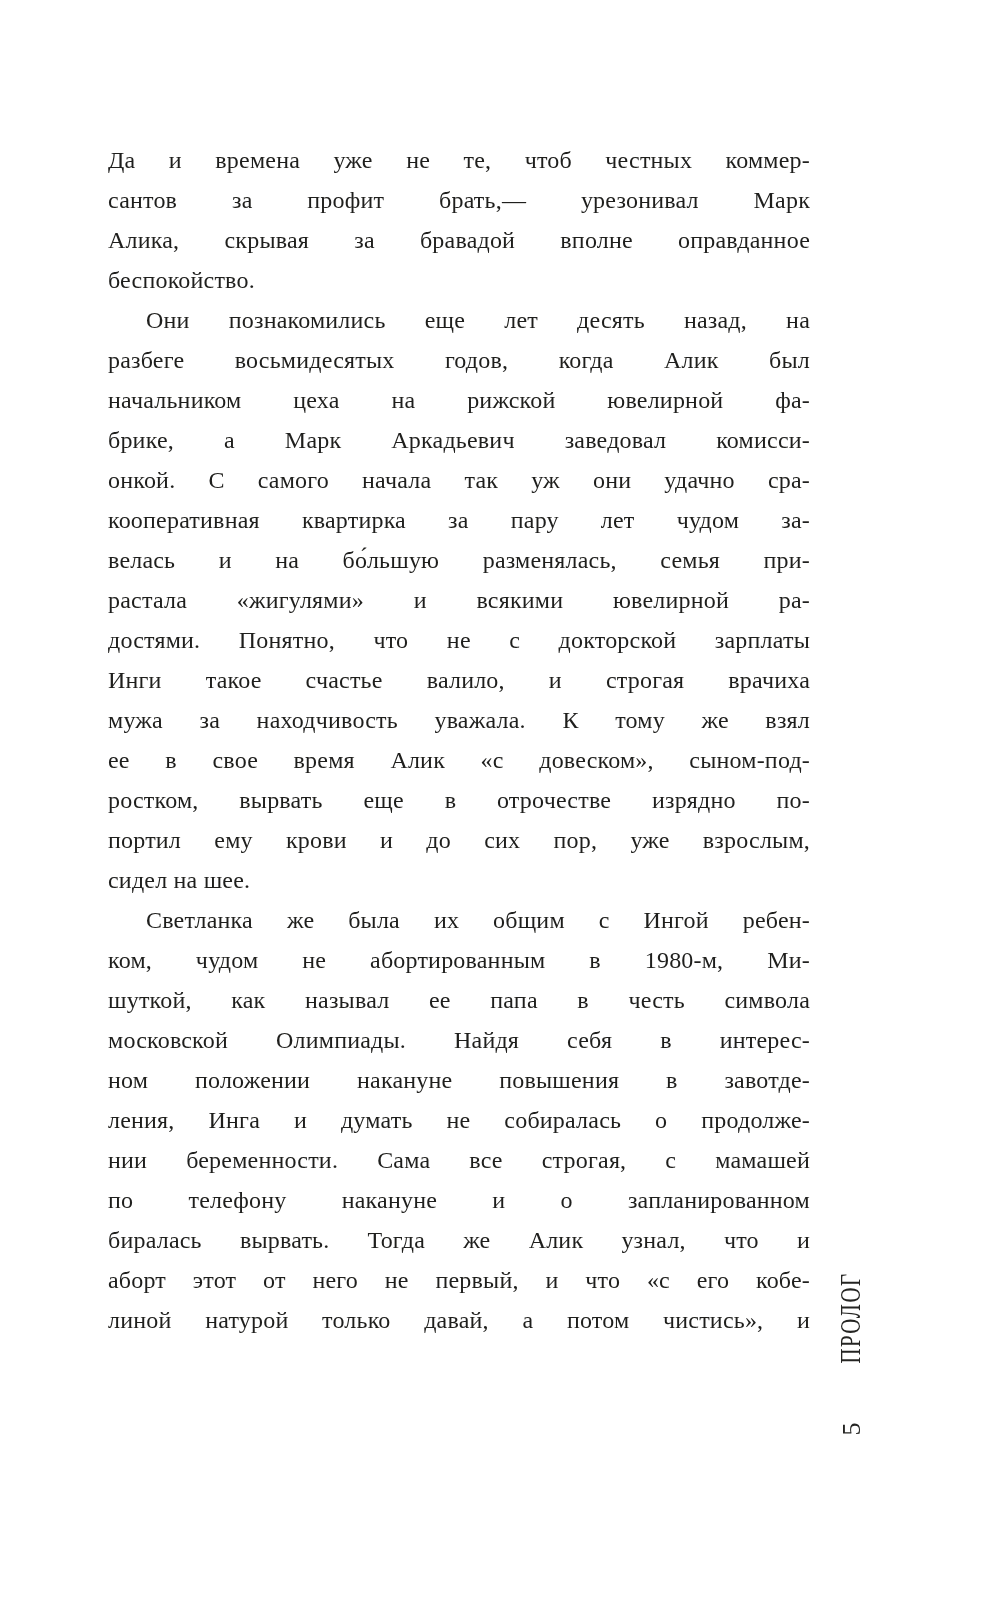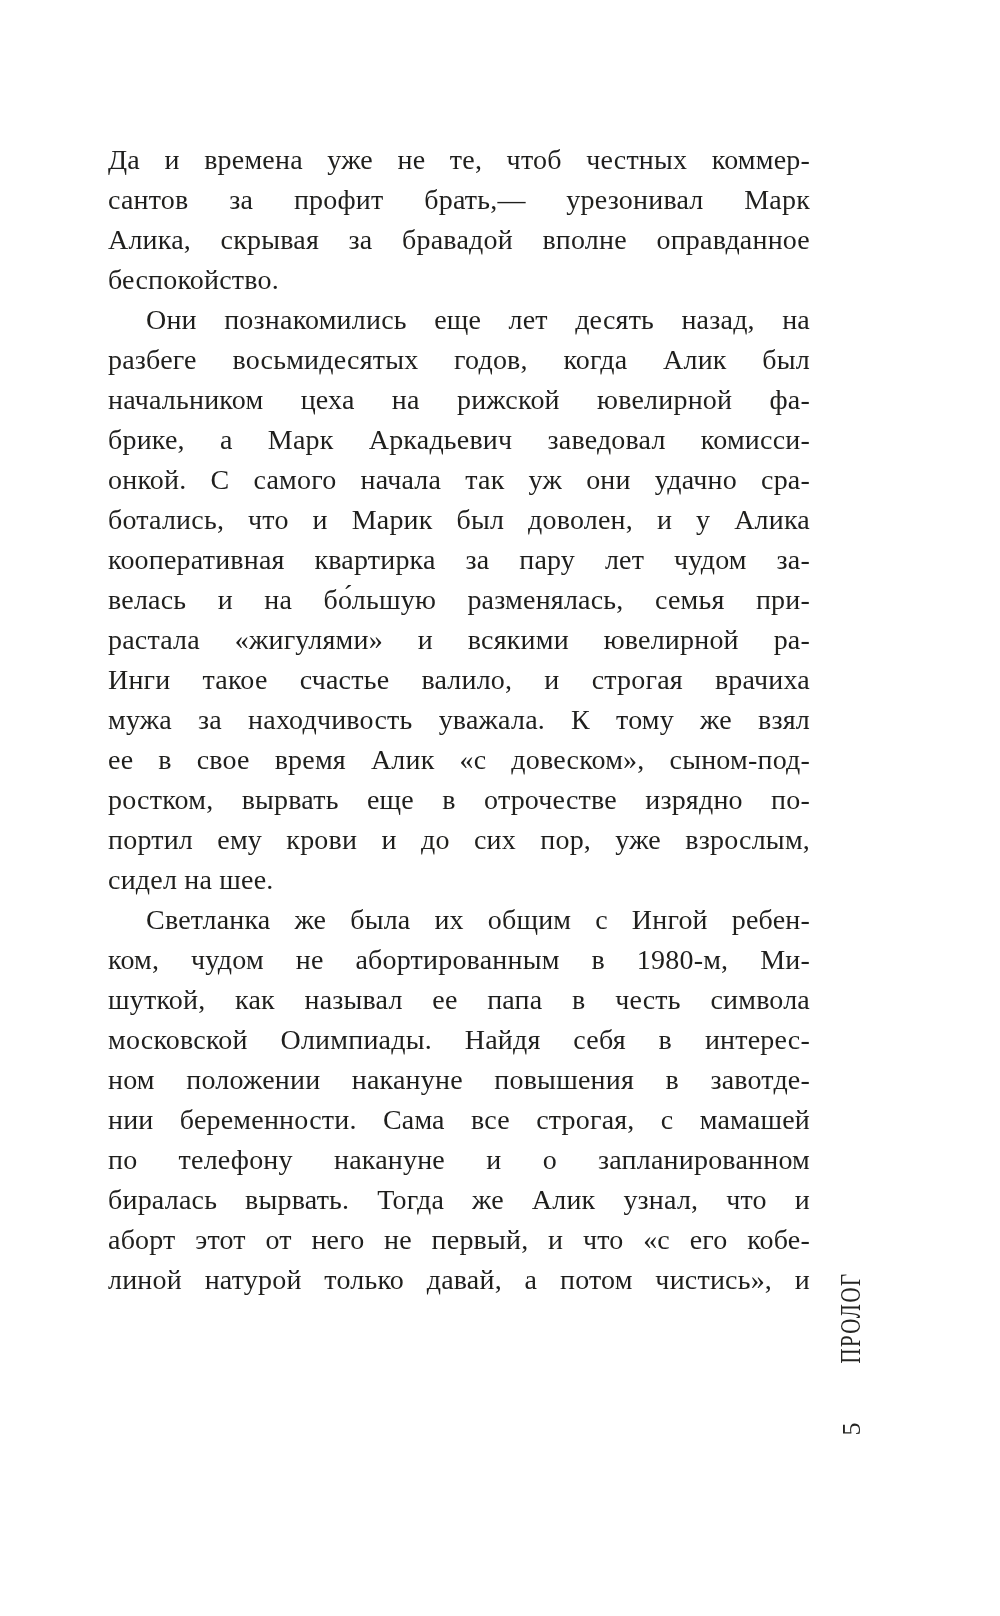--- a/index.html
+++ b/index.html
@@ -13,21 +13,21 @@
     overflow: hidden;
   }
   .text-block {
     position: absolute;
     left: 108px;
     top: 140px;
     width: 702px;
   }
   .paragraph { margin: 0; padding: 0; }
   .line {
-    font-size: 28px;
+    font-size: 24px;
     line-height: 40px;
     height: 40px;
     text-align: justify;
     text-align-last: justify;
     letter-spacing: 0.2px;
   }
   .line.pend {
     text-align: center;
     text-align-last: left;
   }
@@ -63,37 +63,38 @@
         <div class="line">сантов за профит брать,— урезонивал Марк</div>
         <div class="line">Алика, скрывая за бравадой вполне оправданное</div>
         <div class="line pend">беспокойство.</div>
       </div>
       <div class="paragraph">
         <div class="line indent">Они познакомились еще лет десять назад, на</div>
         <div class="line">разбеге восьмидесятых годов, когда Алик был</div>
         <div class="line">начальником цеха на рижской ювелирной фа-</div>
         <div class="line">брике, а Марк Аркадьевич заведовал комисси-</div>
         <div class="line">онкой. С самого начала так уж они удачно сра-</div>
-        <div class="line">ботались, что и Марик был доволен, и у Алика</div>
         <div class="line">кооперативная квартирка за пару лет чудом за-</div>
         <div class="line">велась и на бо́льшую разменялась, семья при-</div>
         <div class="line">растала «жигулями» и всякими ювелирной ра-</div>
+        <div class="line">достями. Понятно, что не с докторской зарплаты</div>
         <div class="line">Инги такое счастье валило, и строгая врачиха</div>
         <div class="line">мужа за находчивость уважала. К тому же взял</div>
         <div class="line">ее в свое время Алик «с довеском», сыном-под-</div>
         <div class="line">ростком, вырвать еще в отрочестве изрядно по-</div>
         <div class="line">портил ему крови и до сих пор, уже взрослым,</div>
         <div class="line pend">сидел на шее.</div>
       </div>
       <div class="paragraph">
         <div class="line indent">Светланка же была их общим с Ингой ребен-</div>
         <div class="line">ком, чудом не абортированным в 1980-м, Ми-</div>
         <div class="line">шуткой, как называл ее папа в честь символа</div>
         <div class="line">московской Олимпиады. Найдя себя в интерес-</div>
         <div class="line">ном положении накануне повышения в завотде-</div>
+        <div class="line">ления, Инга и думать не собиралась о продолже-</div>
         <div class="line">нии беременности. Сама все строгая, с мамашей</div>
         <div class="line">по телефону накануне и о запланированном</div>
         <div class="line">биралась вырвать. Тогда же Алик узнал, что и</div>
         <div class="line">аборт этот от него не первый, и что «с его кобе-</div>
         <div class="line">линой натурой только давай, а потом чистись», и</div>
       </div>
     </div>
   <div class="margin-label">ПРОЛОГ</div>
   <div class="page-number">5</div>
 </div>

